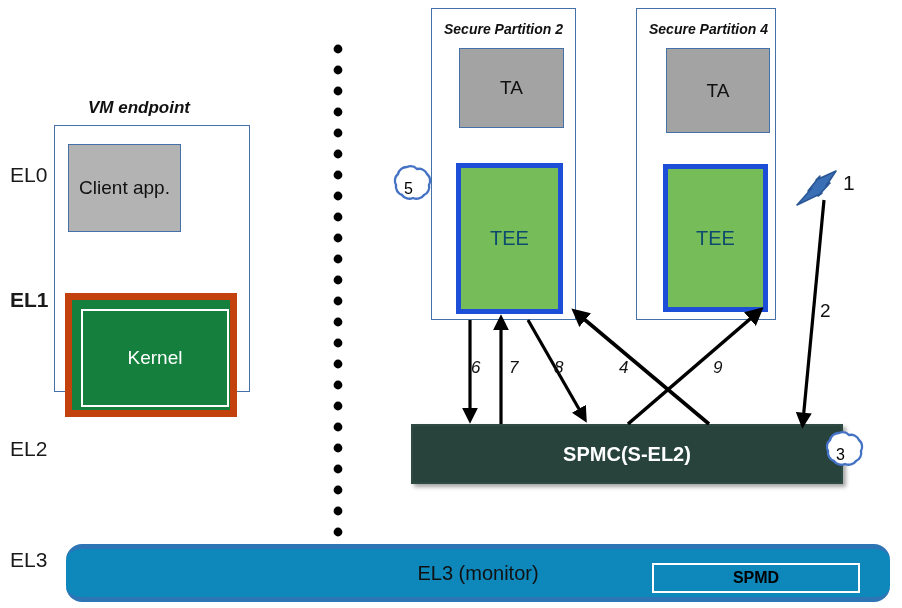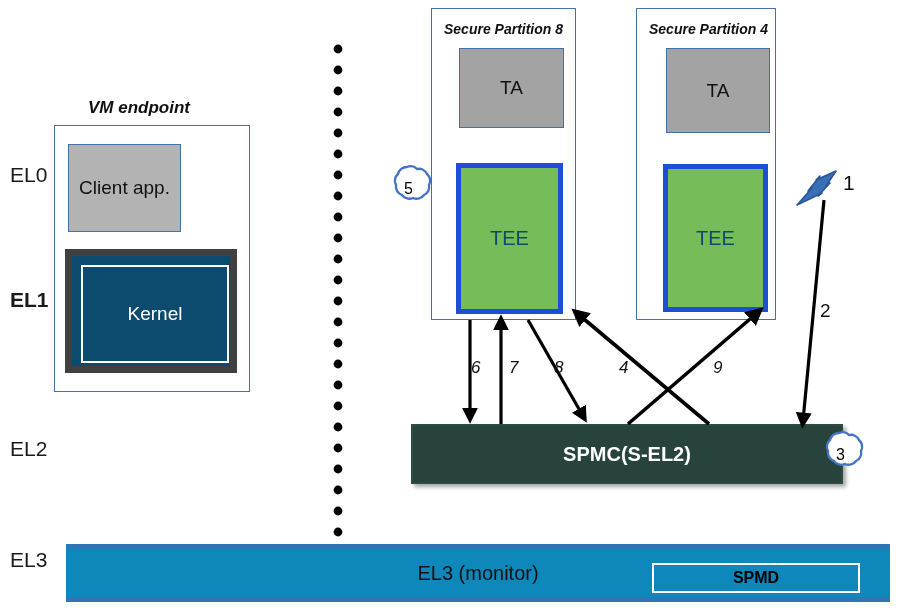--- a/index.html
+++ b/index.html
@@ -48,23 +48,24 @@
     background: #b3b3b3;
     border: 1px solid #4472a8;
     box-sizing: border-box;
     display: flex;
     align-items: center;
     justify-content: center;
     font-size: 19px;
     color: #111;
   }
   .kernel-outer {
-    background: #0c4a6e;
-    border: 7px solid #404040;
-    box-sizing: border-box;
+    background: #15803d;
+    border: 7px solid #c2410c;
+    box-sizing: border-box;
+    margin-top: 44px;
   }
   .kernel-inner {
     position: absolute;
     border: 2px solid #ffffff;
     box-sizing: border-box;
     display: flex;
     align-items: center;
     justify-content: center;
     color: #ffffff;
     font-size: 19px;
@@ -123,20 +124,21 @@
   .el3-bar {
     background: #0e87bb;
     border-top: 5px solid #2e75b6;
     border-bottom: 5px solid #2e75b6;
     box-sizing: border-box;
     display: flex;
     align-items: center;
     justify-content: center;
     font-size: 20px;
     color: #111111;
+    border-radius: 16px;
   }
   .spmd-box {
     position: absolute;
     border: 2px solid #ffffff;
     box-sizing: border-box;
     display: flex;
     align-items: center;
     justify-content: center;
     font-size: 16px;
     font-weight: bold;
@@ -176,21 +178,21 @@
 
   <div class="abs vm-box" style="left:54px; top:125px; width:196px; height:267px;"></div>
 
   <div class="abs client-app" style="left:68px; top:144px; width:113px; height:88px;">Client app.</div>
 
   <div class="abs kernel-outer" style="left:65px; top:249px; width:172px; height:124px;">
     <div class="kernel-inner" style="left:9px; top:9px; width:148px; height:98px;">Kernel</div>
   </div>
 
   <div class="abs sp-box" style="left:431px; top:8px; width:145px; height:312px;">
-    <div class="sp-caption" style="left:12px; top:12px;">Secure Partition 8</div>
+    <div class="sp-caption" style="left:12px; top:12px;">Secure Partition 2</div>
   </div>
   <div class="abs ta-box" style="left:459px; top:48px; width:105px; height:80px;">TA</div>
   <div class="abs tee-box" style="left:456px; top:163px; width:107px; height:151px;">TEE</div>
 
   <div class="abs sp-box" style="left:636px; top:8px; width:140px; height:312px;">
     <div class="sp-caption" style="left:12px; top:12px;">Secure Partition 4</div>
   </div>
   <div class="abs ta-box" style="left:666px; top:48px; width:104px; height:85px;">TA</div>
   <div class="abs tee-box" style="left:663px; top:164px; width:105px; height:148px;">TEE</div>
 

